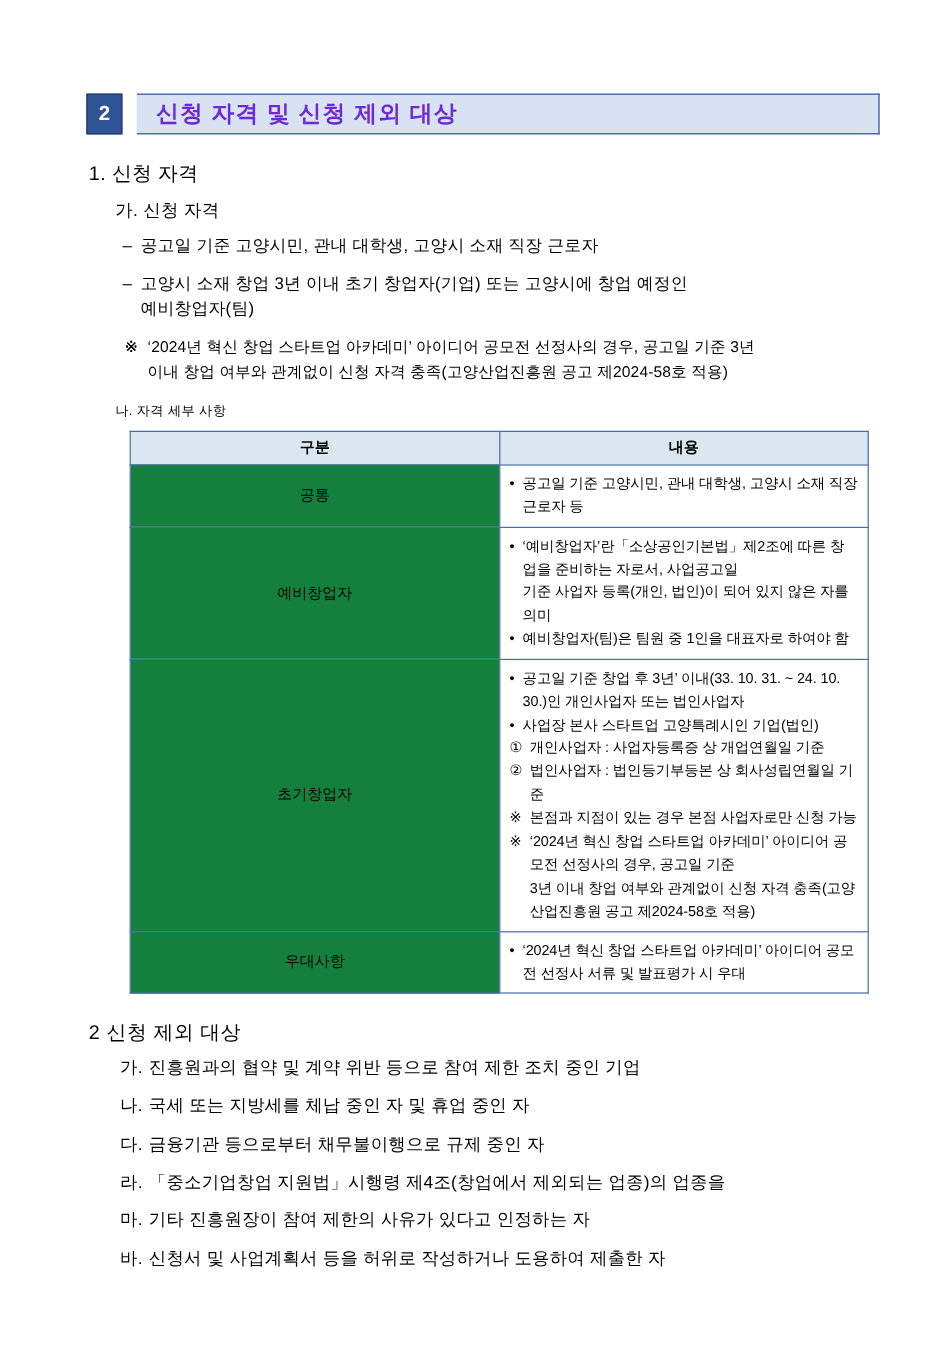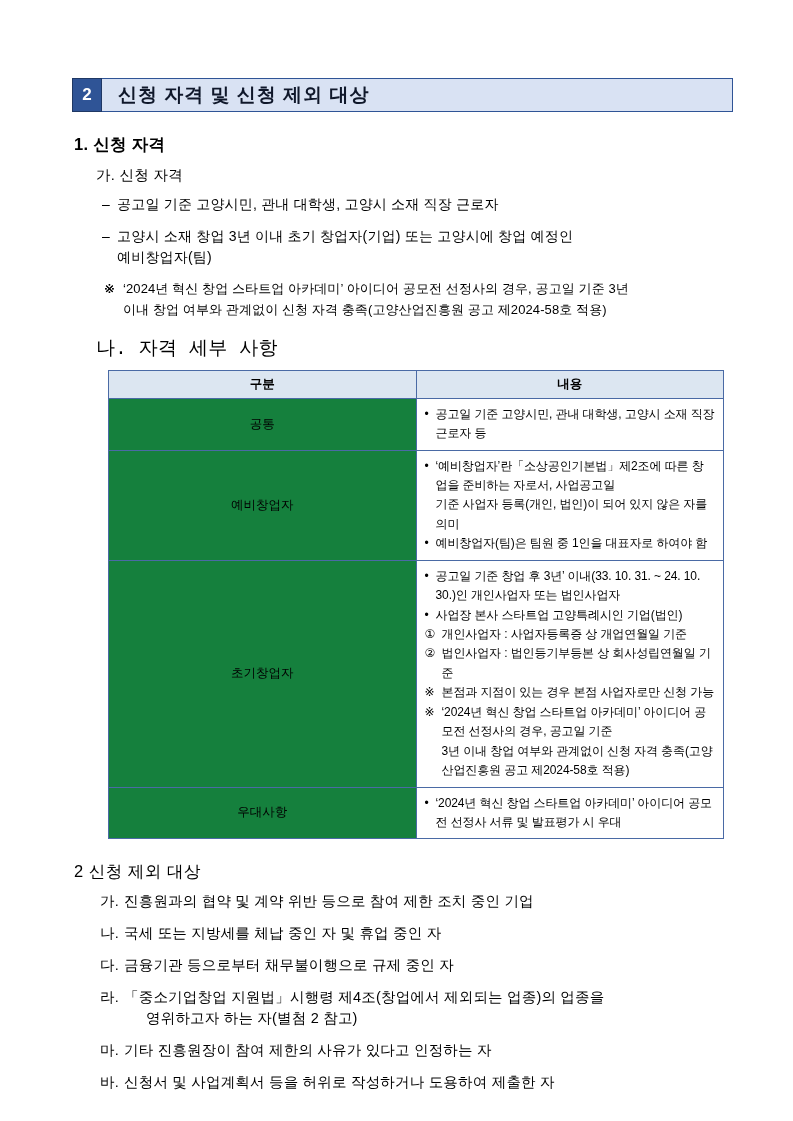--- a/index.html
+++ b/index.html
@@ -47,46 +47,46 @@
     background: #d9e2f3;
     border: 1px solid #2f5496;
     border-left: none;
     box-sizing: border-box;
     display: flex;
     align-items: center;
     padding-left: 16px;
     font-size: 19px;
     font-weight: bold;
     letter-spacing: 1px;
-    color: #0f172a;
+    color: #6d28d9;
+    margin-left: 12px;
   }
 
   
   .h-num {
     font-size: 16.5px;
-    font-weight: bold;
+    font-weight: normal;
     margin: 0 0 10px 2px;
     letter-spacing: 0.3px;
   }
   .h-num-2 {
     font-size: 16.5px;
     font-weight: normal;
     margin: 22px 0 8px 2px;
     letter-spacing: 0.5px;
   }
   .h-ga {
     font-size: 14.5px;
     margin: 0 0 9px 24px;
     letter-spacing: 0.3px;
   }
   .h-na {
-    font-size: 19px;
+    font-size: 11px;
     margin: 14px 0 9px 24px;
     letter-spacing: 0.3px;
-    font-family: Liberation Mono, monospace;
   }
 
   
   .dash-item {
     font-size: 14px;
     margin: 0 0 10px 30px;
     padding-left: 15px;
     position: relative;
     line-height: 1.55;
     letter-spacing: 0.2px;
@@ -313,21 +313,20 @@
     <span class="mk">나.</span>
     <span>국세 또는 지방세를 체납 중인 자 및 휴업 중인 자</span>
   </div>
   <div class="ga-item">
     <span class="mk">다.</span>
     <span>금융기관 등으로부터 채무불이행으로 규제 중인 자</span>
   </div>
   <div class="ga-item">
     <span class="mk">라.</span>
     <span>「중소기업창업 지원법」시행령 제4조(창업에서 제외되는 업종)의 업종을</span>
-    <span class="sub">영위하고자 하는 자(별첨 2 참고)</span>
   </div>
   <div class="ga-item">
     <span class="mk">마.</span>
     <span>기타 진흥원장이 참여 제한의 사유가 있다고 인정하는 자</span>
   </div>
   <div class="ga-item">
     <span class="mk">바.</span>
     <span>신청서 및 사업계획서 등을 허위로 작성하거나 도용하여 제출한 자</span>
   </div>
 

